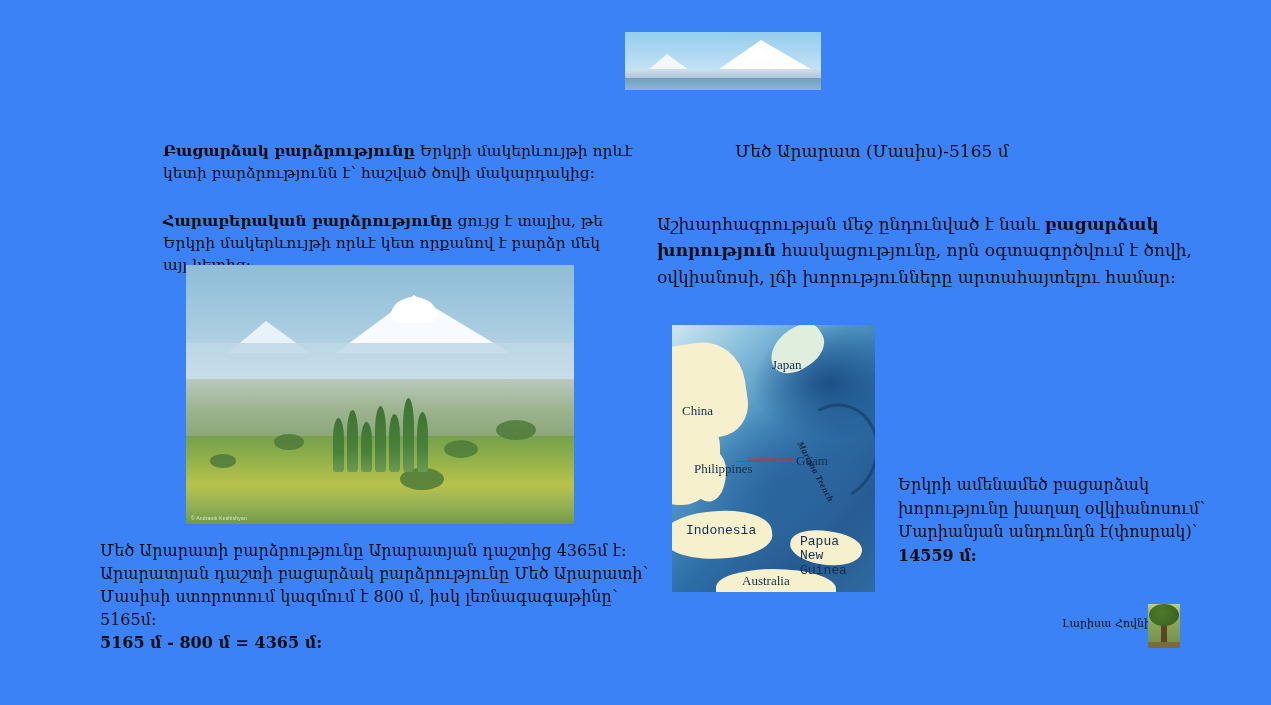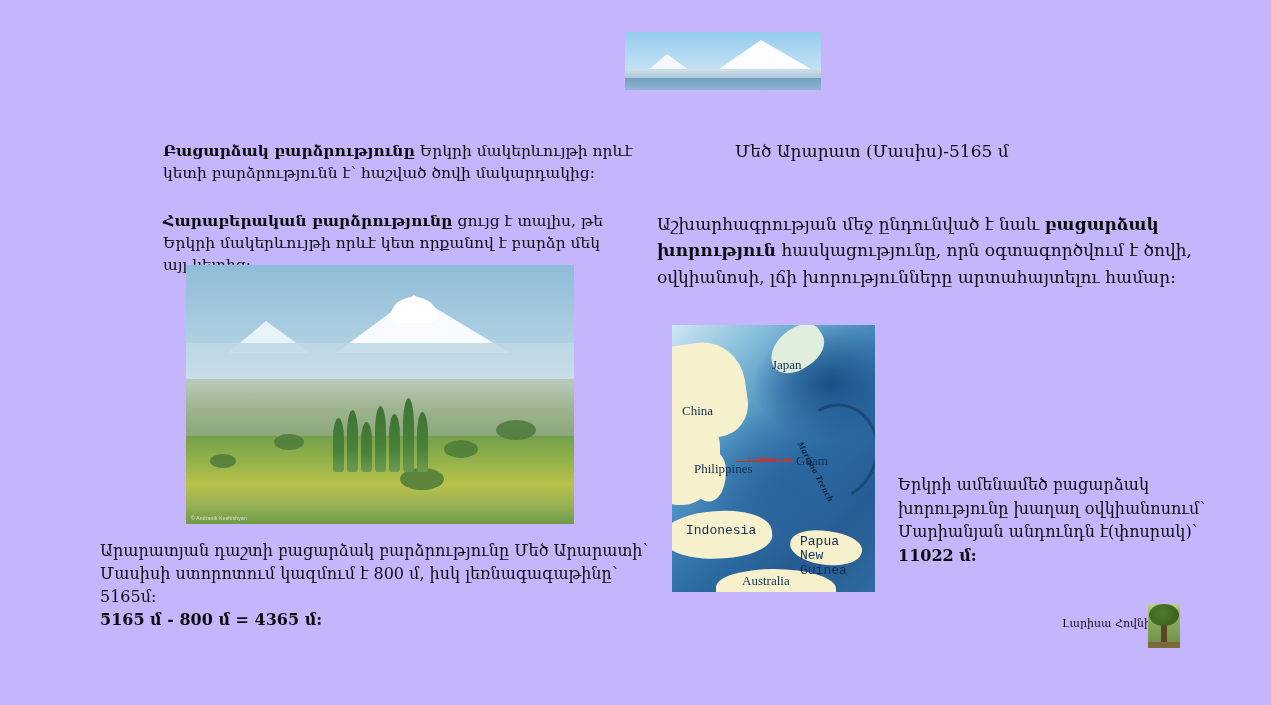--- a/index.html
+++ b/index.html
@@ -12,21 +12,21 @@
     height: 705px;
     background: #68c25b;
     font-family: "DejaVu Serif", "Liberation Serif", serif;
     overflow: hidden;
     position: relative;
   }
   .slide {
     position: relative;
     width: 1271px;
     height: 705px;
-    background: #c4b5fd;
+    background: #3b82f6;
   }
   .abs { position: absolute; }
 
   
   .banner {
     left: 625px; top: 32px;
     width: 196px; height: 58px;
     overflow: hidden;
     background: linear-gradient(to bottom,
         #9dd2ef 0%, #b6def3 38%, #cfe9f7 52%, #bcd9ea 66%, #7fa9c4 82%, #5d88a8 100%);
@@ -358,30 +358,31 @@
     <div class="mlabel" style="left:124px; top:128px;">Guam</div>
     <div class="mlabel" style="left:14px; top:198px;font-family:Liberation Mono, monospace;">Indonesia</div>
     <div class="mlabel" style="left:128px; top:210px; width:40px; white-space:normal; line-height:1.1;font-family:Liberation Mono, monospace;">Papua New Guinea</div>
     <div class="mlabel" style="left:70px; top:248px;">Australia</div>
     <div class="mlabel mlabel-trench">Mariana Trench</div>
     <div class="chal-line"></div>
     <div class="mlabel mlabel-challenger">Challenger Deep</div>
   </div>
 
   <div class="abs txt" id="para-ararat-calc">
+    <div>Մեծ Արարատի բարձրությունը Արարատյան դաշտից 4365մ է:</div>
     <div>Արարատյան դաշտի բացարձակ բարձրությունը Մեծ Արարատի՝</div>
     <div>Մասիսի ստորոտում կազմում է 800 մ, իսկ լեռնագագաթինը՝ 5165մ:</div>
     <div><b>5165 մ - 800 մ = 4365 մ:</b></div>
   </div>
 
   <div class="abs txt" id="para-mariana">
     <div>Երկրի ամենամեծ բացարձակ</div>
     <div>խորությունը խաղաղ օվկիանոսում՝</div>
     <div>Մարիանյան անդունդն է(փոսրակ)՝</div>
-    <div><b>11022 մ:</b></div>
+    <div><b>14559 մ:</b></div>
   </div>
 
   <div class="abs sig">Լարիսա Հովնիկյան</div>
   <div class="abs sig-photo">
     <div class="trunk"></div>
     <div class="canopy"></div>
     <div class="ground"></div>
   </div>
 
 </div>

